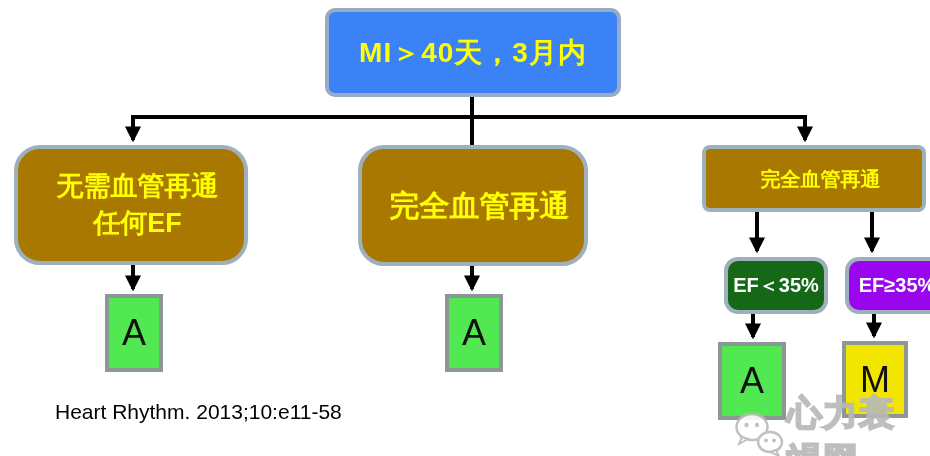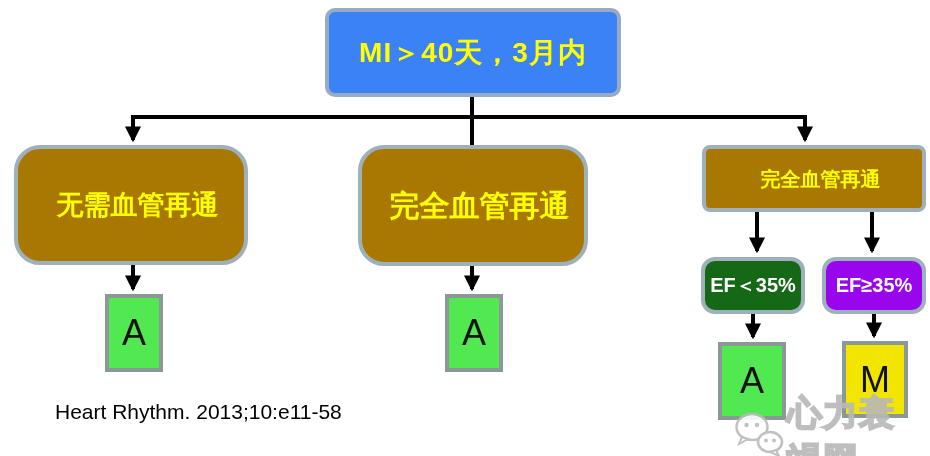--- a/index.html
+++ b/index.html
@@ -50,20 +50,21 @@
     border-radius:8px;
     font-size:20px;line-height:40px;
   }
   
   .ef-box{
     width:104px;height:57px;
     border:4px solid #9DB0BC;
     border-radius:14px;
     color:#ffffff;
     font-size:20px;
+    margin-left:23px;
   }
   .ef-low{left:701px;top:257px;background:#156815;}
   .ef-high{left:822px;top:257px;background:#9906EE;}
   
   .outcome-box{
     border:4px solid #8C9898;
     color:#111111;
     font-size:36px;
     font-weight:normal;
   }
@@ -130,20 +131,21 @@
     <line x1="753" y1="313" x2="753" y2="337" marker-end="url(#arrow)"></line>
     <line x1="874" y1="313" x2="874" y2="336" marker-end="url(#arrow)"></line>
   </svg>
 
   <div class="box root-box">
     <div>MI＞40天，3月内</div>
   </div>
 
   <div class="box branch-box branch-left">
     <div>无需血管再通</div>
+    <div>任何EF</div>
   </div>
 
   <div class="box branch-box branch-middle">
     <div>完全血管再通</div>
   </div>
 
   <div class="box branch-box branch-right">
     <div>完全血管再通</div>
   </div>
 

